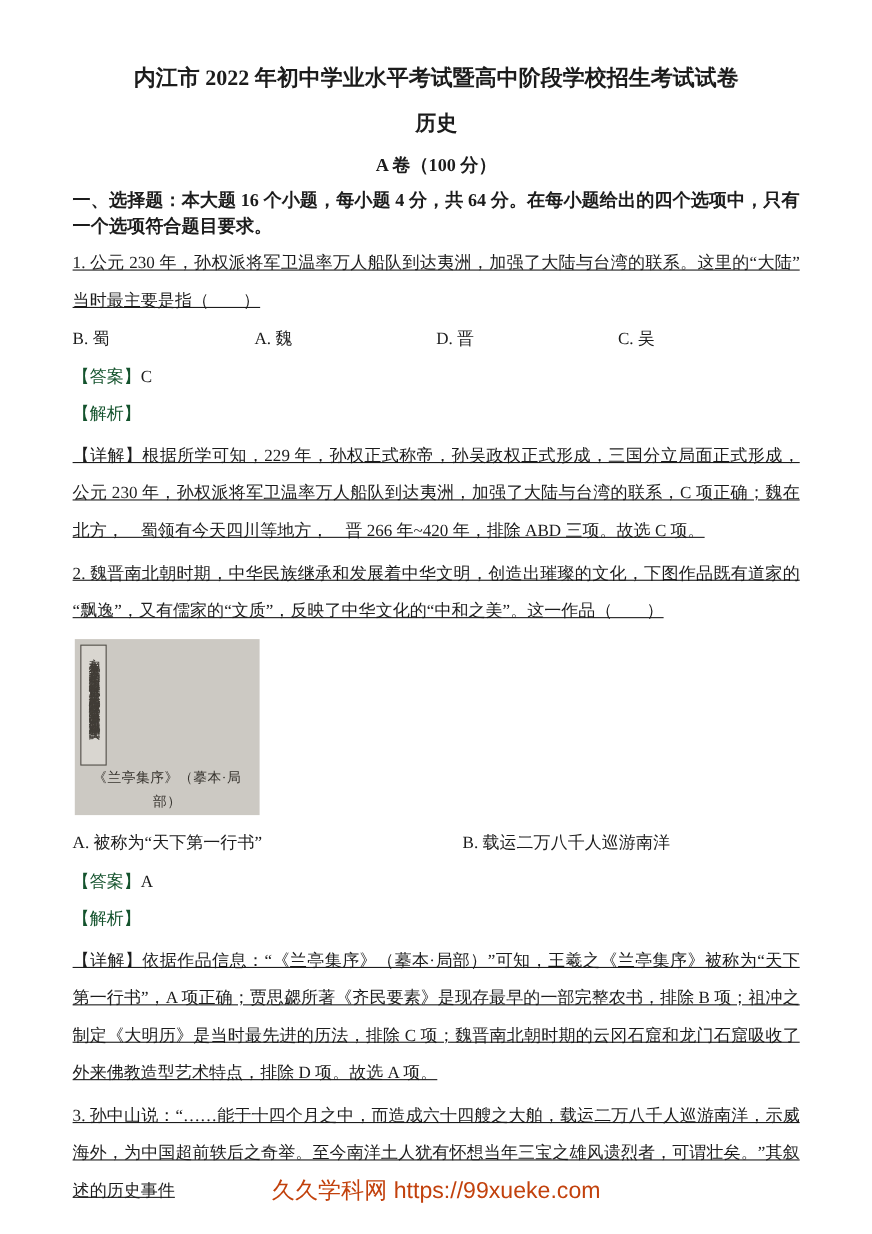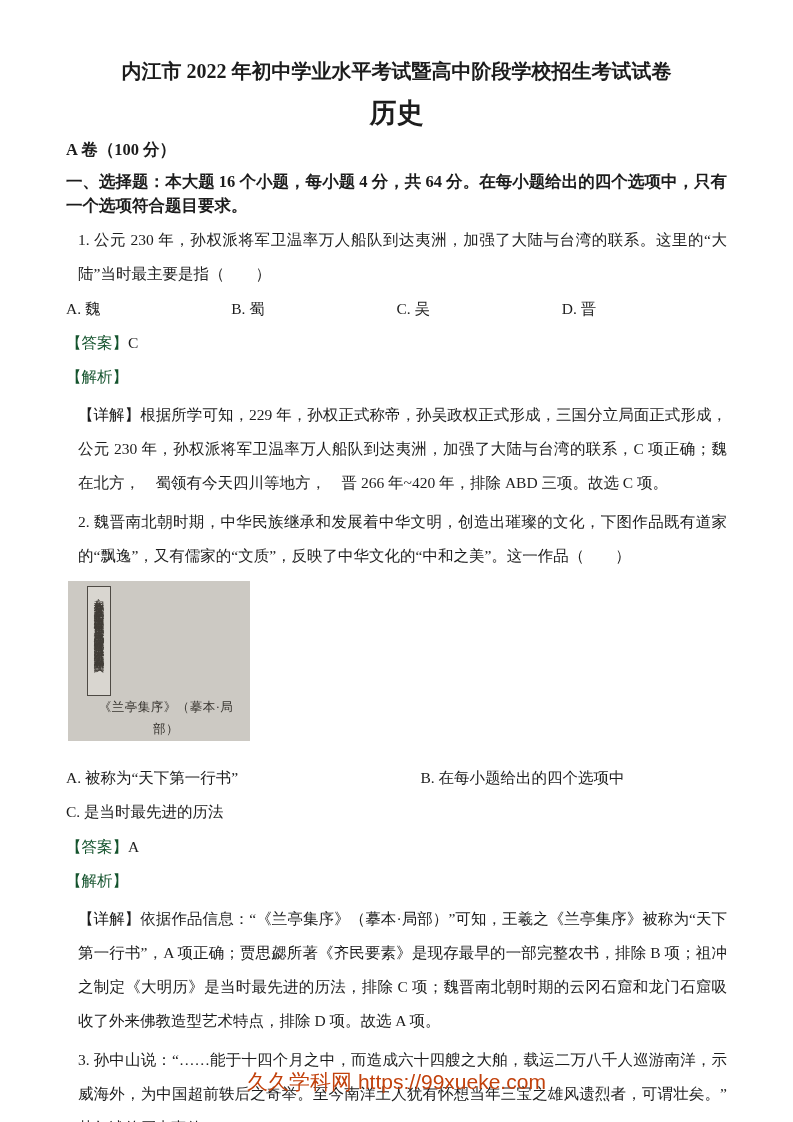--- a/index.html
+++ b/index.html
@@ -20,42 +20,44 @@
   }
   .title {
     text-align: center;
     font-weight: bold;
     font-size: 20px;
     line-height: 30px;
   }
   .subject {
     text-align: center;
     font-weight: bold;
-    font-size: 27px;
+    font-size: 19px;
     line-height: 28px;
     margin-top: 13px;
   }
   .paper-label {
+    text-align: center;
     font-weight: bold;
     font-size: 16.5px;
     line-height: 24px;
     margin-top: 11px;
   }
   .section-heading {
     font-weight: bold;
     font-size: 16.5px;
     line-height: 24px;
     margin-top: 8px;
     text-align: justify;
   }
   .para {
     font-size: 15.5px;
     line-height: 34px;
-    margin: 5px 0 0 12px;
+    margin: 5px 0 0 0;
     text-align: justify;
+    text-decoration: underline;
   }
   .opts-4 {
     display: flex;
     font-size: 15.5px;
     line-height: 32px;
     margin-top: 2px;
   }
   .opts-4 .opt { flex: 1 1 25%; }
   .opts-2row {
     display: flex;
@@ -66,22 +68,22 @@
   .opts-2row .opt { flex: 1 1 50%; }
   .ans-line {
     font-size: 15.5px;
     line-height: 32px;
     margin-top: 2px;
   }
   .blue { color: #14532d; }
   .figure {
     width: 158px;
     background: #ccc9c3;
-    margin: 8px 0 20px 2px;
-    padding: 5px 5px 1px 19px;
+    margin: 8px 0 9px 2px;
+    padding: 5px 5px 1px 5px;
   }
   .fig-inner {
     border: 1px solid #4e4a44;
     background: #d9d6d0;
     height: 102px;
     padding: 3px 4px;
     overflow: hidden;
     writing-mode: vertical-rl;
     font-size: 10.5px;
     line-height: 13.5px;
@@ -111,44 +113,43 @@
 
 <div class="doc">
 
   <div class="title">内江市 2022 年初中学业水平考试暨高中阶段学校招生考试试卷</div>
   <div class="subject">历史</div>
   <div class="paper-label">A 卷（100 分）</div>
   <div class="section-heading">一、选择题：本大题 16 个小题，每小题 4 分，共 64 分。在每小题给出的四个选项中，只有一个选项符合题目要求。</div>
 
   <p class="para">1. 公元 230 年，孙权派将军卫温率万人船队到达夷洲，加强了大陆与台湾的联系。这里的“大陆”当时最主要是指（　　）</p>
   <div class="opts-4">
+    <span class="opt">B. 蜀</span>
     <span class="opt">A. 魏</span>
-    <span class="opt">B. 蜀</span>
+    <span class="opt">D. 晋</span>
     <span class="opt">C. 吴</span>
-    <span class="opt">D. 晋</span>
   </div>
   <div class="ans-line">
     <span class="blue">【答案】</span><span>C</span>
   </div>
   <div class="ans-line">
     <span class="blue">【解析】</span>
   </div>
   <p class="para">【详解】根据所学可知，229 年，孙权正式称帝，孙吴政权正式形成，三国分立局面正式形成，公元 230 年，孙权派将军卫温率万人船队到达夷洲，加强了大陆与台湾的联系，C 项正确；魏在北方，　蜀领有今天四川等地方，　晋 266 年~420 年，排除 ABD 三项。故选 C 项。</p>
 
   <p class="para">2. 魏晋南北朝时期，中华民族继承和发展着中华文明，创造出璀璨的文化，下图作品既有道家的“飘逸”，又有儒家的“文质”，反映了中华文化的“中和之美”。这一作品（　　）</p>
   <div class="figure">
     <div class="fig-inner">永和九年岁在癸丑暮春之初会于会稽山阴之兰亭修禊事也群贤毕至少长咸集此地有崇山峻岭茂林修竹又有清流激湍映带左右引以为流觞曲水列坐其次</div>
     <div class="fig-caption">《兰亭集序》（摹本·局部）</div>
   </div>
   <div class="opts-2row">
     <span class="opt">A. 被称为“天下第一行书”</span>
-    <span class="opt">B. 在每小题给出的四个选项中</span>
+    <span class="opt">B. 载运二万八千人巡游南洋</span>
   </div>
   <div class="opts-2row">
-    <span class="opt">C. 是当时最先进的历法</span>
   </div>
   <div class="ans-line">
     <span class="blue">【答案】</span><span>A</span>
   </div>
   <div class="ans-line">
     <span class="blue">【解析】</span>
   </div>
   <p class="para">【详解】依据作品信息：“《兰亭集序》（摹本·局部）”可知，王羲之《兰亭集序》被称为“天下第一行书”，A 项正确；贾思勰所著《齐民要素》是现存最早的一部完整农书，排除 B 项；祖冲之制定《大明历》是当时最先进的历法，排除 C 项；魏晋南北朝时期的云冈石窟和龙门石窟吸收了外来佛教造型艺术特点，排除 D 项。故选 A 项。</p>
 
   <p class="para">3. 孙中山说：“……能于十四个月之中，而造成六十四艘之大舶，载运二万八千人巡游南洋，示威海外，为中国超前轶后之奇举。至今南洋土人犹有怀想当年三宝之雄风遗烈者，可谓壮矣。”其叙述的历史事件</p>

